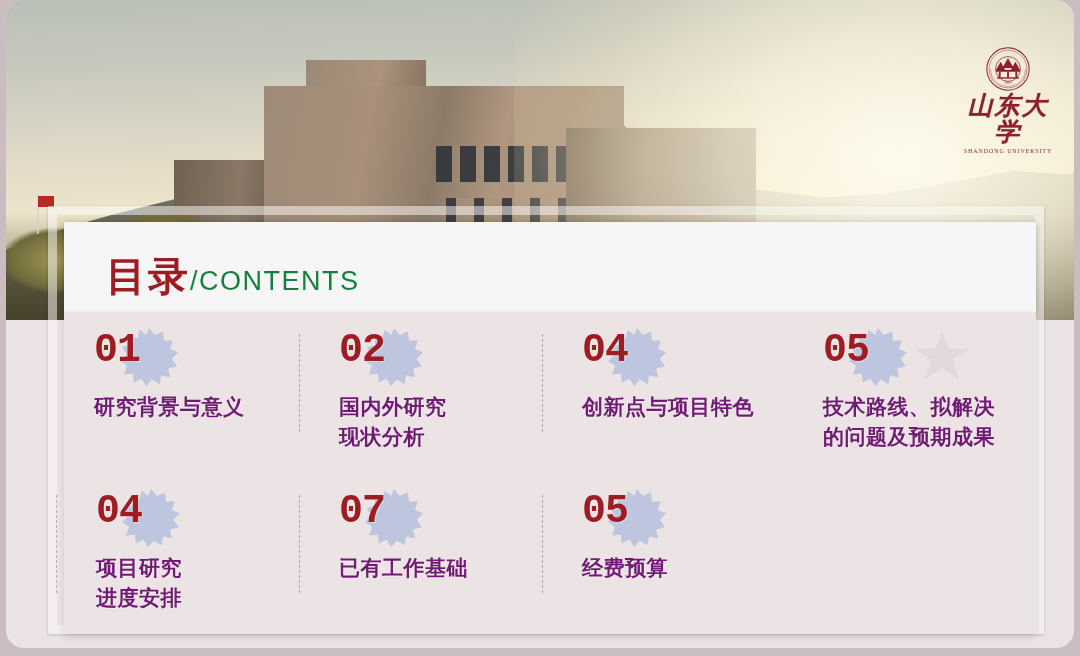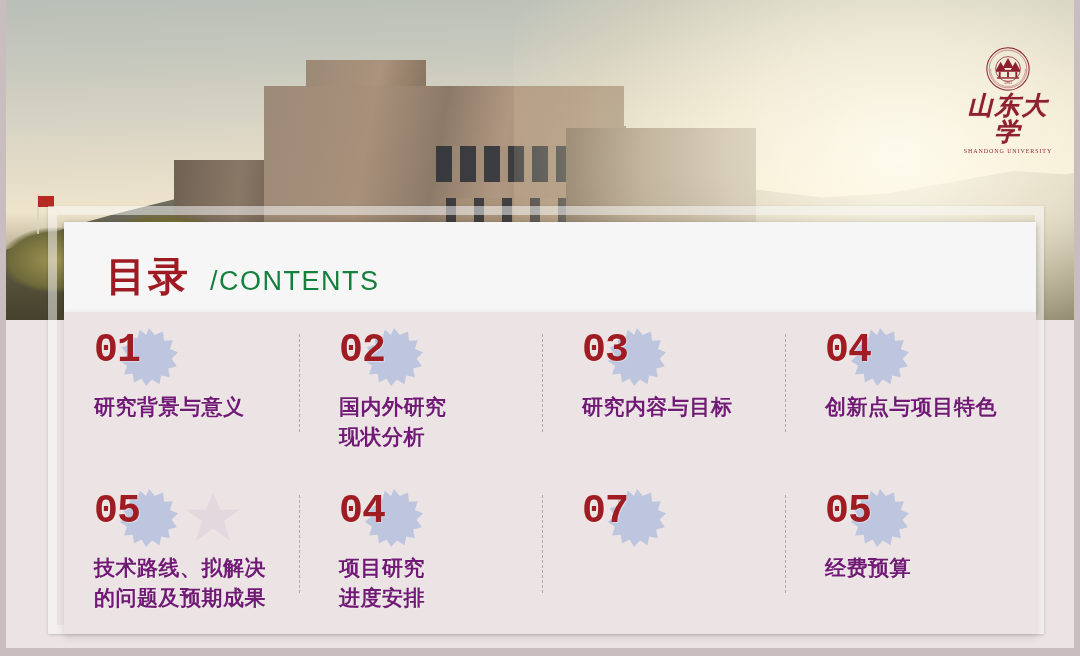--- a/index.html
+++ b/index.html
@@ -15,20 +15,21 @@
 
   
   #slide {
     position: absolute;
     left: 6px;
     top: 0px;
     width: 1068px;
     height: 648px;
     background: #ece4e4;
     overflow: hidden;
+    border-radius: 18px;
   }
 
   
   #photo {
     position: absolute;
     left: 0; top: 0;
     width: 1068px;
     height: 320px;
     overflow: hidden;
     background: linear-gradient(178deg,
@@ -201,21 +202,21 @@
     height: 90px;
     background: #f7f6f6;
     box-shadow: 0 2px 6px rgba(0,0,0,.30);
   }
   #titlecard .inner {
     position: absolute;
     left: 42px;
     bottom: 16px;
     display: flex;
     align-items: baseline;
-    gap: 20px;
+    gap: 0;
   }
   #titlecard .cn {
     font-size: 40px;
     font-weight: 700;
     color: #9e1b23;
     letter-spacing: 2px;
     line-height: 1;
   }
   #titlecard .en {
     font-size: 27px;
@@ -385,27 +386,20 @@
 
     <div class="cell col2 row1 sep">
       <div class="numwrap">
         <span class="star"></span>
         <span class="num">02</span>
       </div>
       <div class="label">国内外研究
 现状分析</div>
     </div>
 
-    <div class="cell col3 row1 sep">
-      <div class="numwrap">
-        <span class="star"></span>
-        <span class="num">03</span>
-      </div>
-      <div class="label">研究内容与目标</div>
-    </div>
 
     <div class="cell col4 row1 sep">
       <div class="numwrap">
         <span class="star"></span>
         <span class="num">04</span>
       </div>
       <div class="label">创新点与项目特色</div>
     </div>
 
     <div class="cell col1 row2">
@@ -425,20 +419,21 @@
       </div>
       <div class="label">项目研究
 进度安排</div>
     </div>
 
     <div class="cell col3 row2 sep">
       <div class="numwrap">
         <span class="star"></span>
         <span class="num">07</span>
       </div>
+      <div class="label">已有工作基础</div>
     </div>
 
     <div class="cell col4 row2 sep">
       <div class="numwrap">
         <span class="star"></span>
         <span class="num">05</span>
       </div>
       <div class="label">经费预算</div>
     </div>
 

